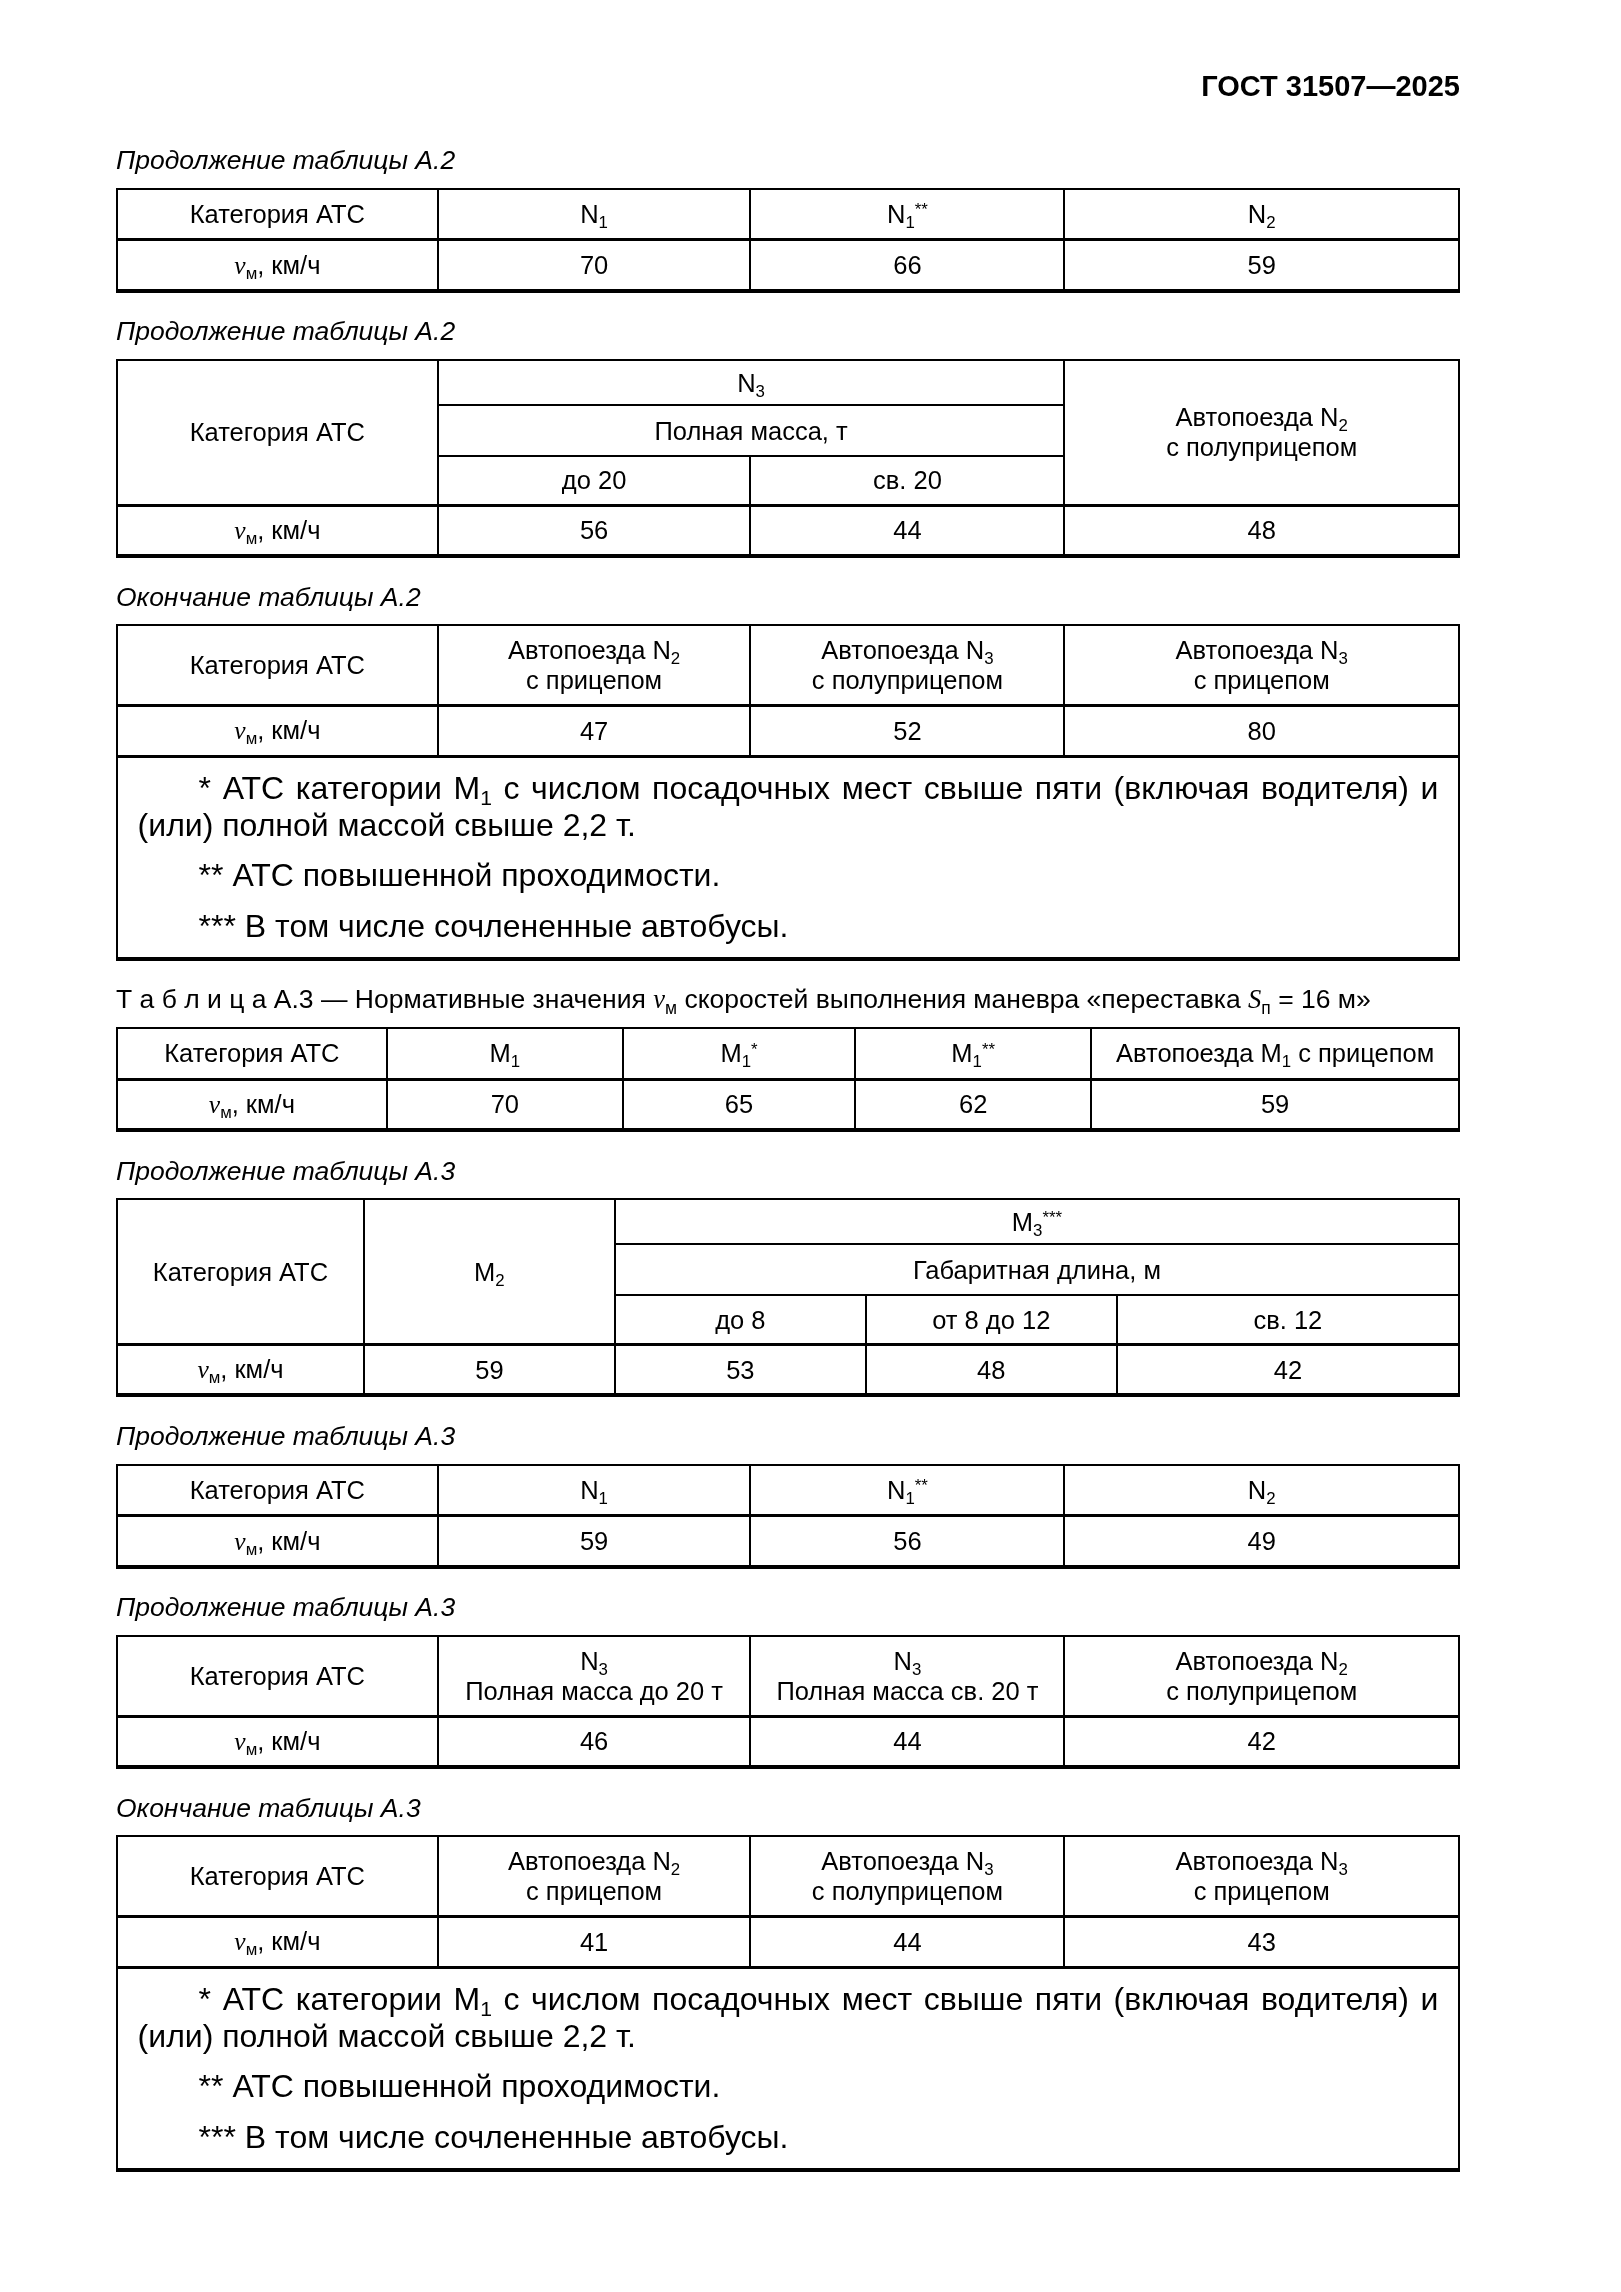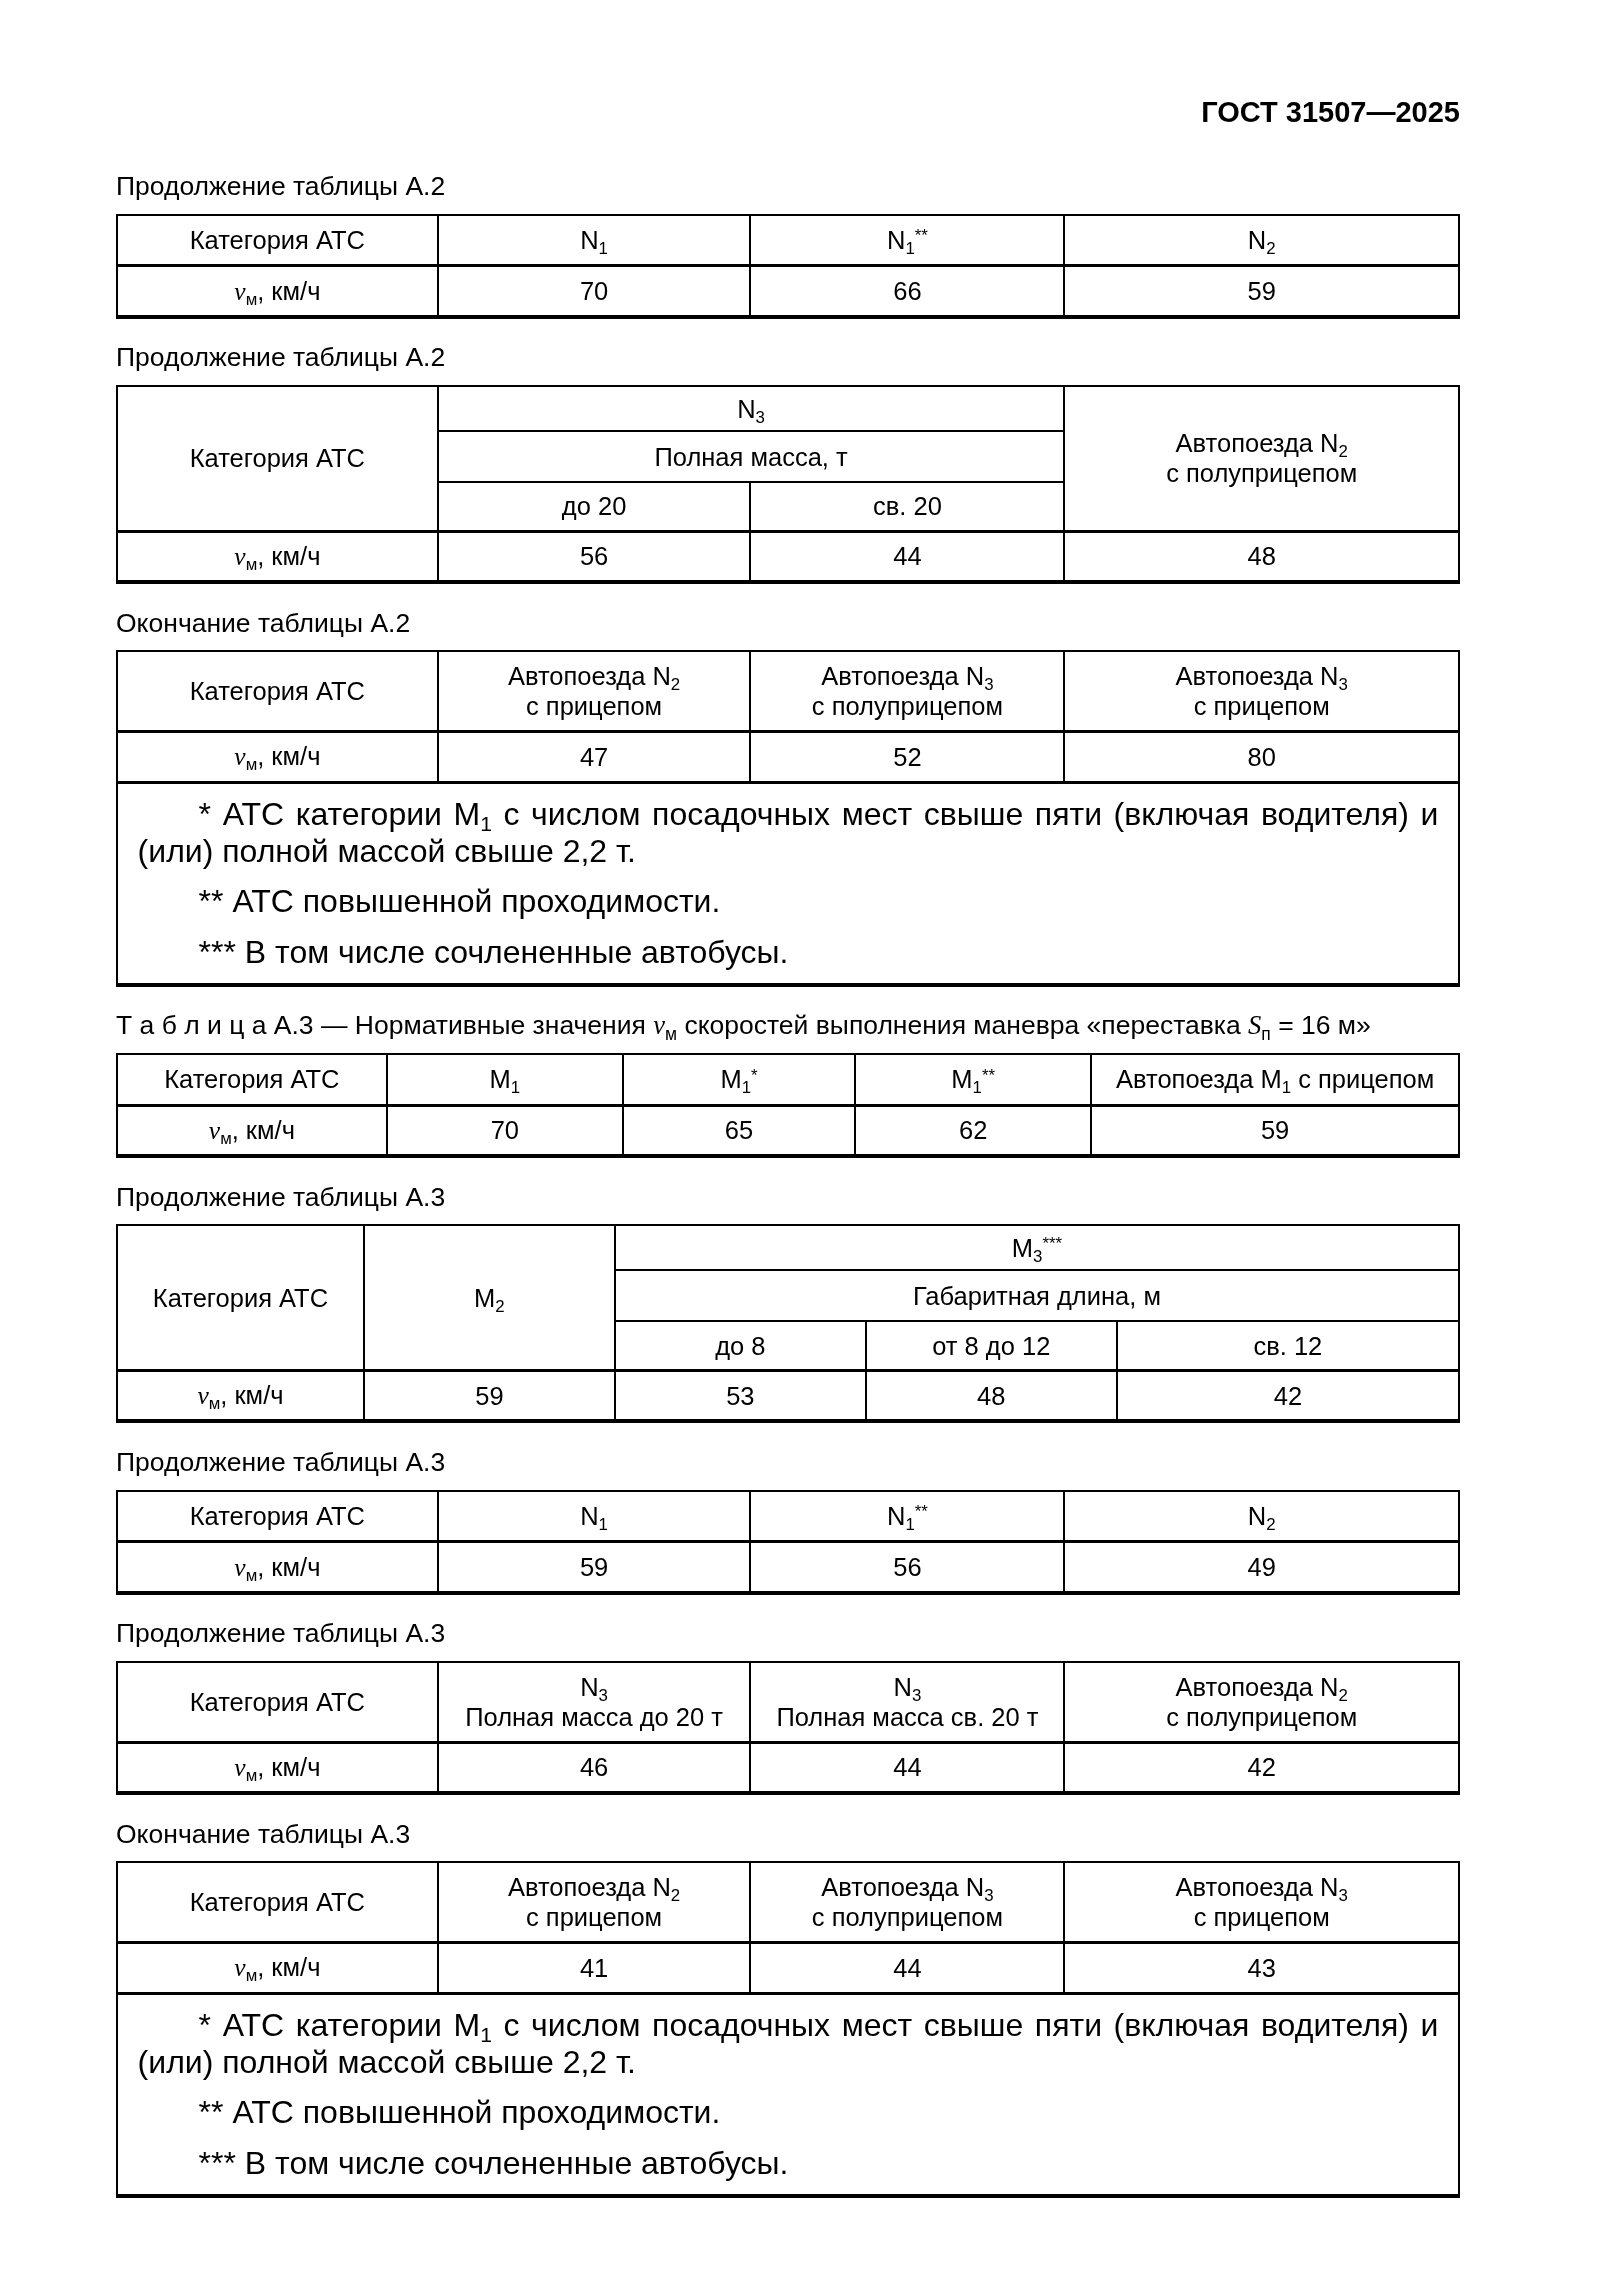--- a/index.html
+++ b/index.html
@@ -4,30 +4,31 @@
 <style>
   html, body { margin: 0; padding: 0; }
   body {
     width: 1621px; height: 2293px;
     background: #ffffff;
     color: #000;
     font-family: "Liberation Sans", "DejaVu Sans", sans-serif;
     overflow: hidden;
     box-sizing: border-box;
   }
-  .page { padding: 95px 161px 0 116px; box-sizing: border-box; }
+  .page { padding: 69px 161px 0 116px; box-sizing: border-box; }
 
   .doc-code {
     text-align: right;
     font-weight: bold;
     font-size: 29px;
     line-height: 35px;
   }
 
   .caption {
+    font-style: italic;
     font-size: 26.5px;
     line-height: 31px;
     margin: 23.5px 0 11.8px 0;
   }
   .caption.first { margin-top: 41px; }
   .caption.roman { font-style: normal; }
 
   table {
     width: 100%;
     border-collapse: collapse;

